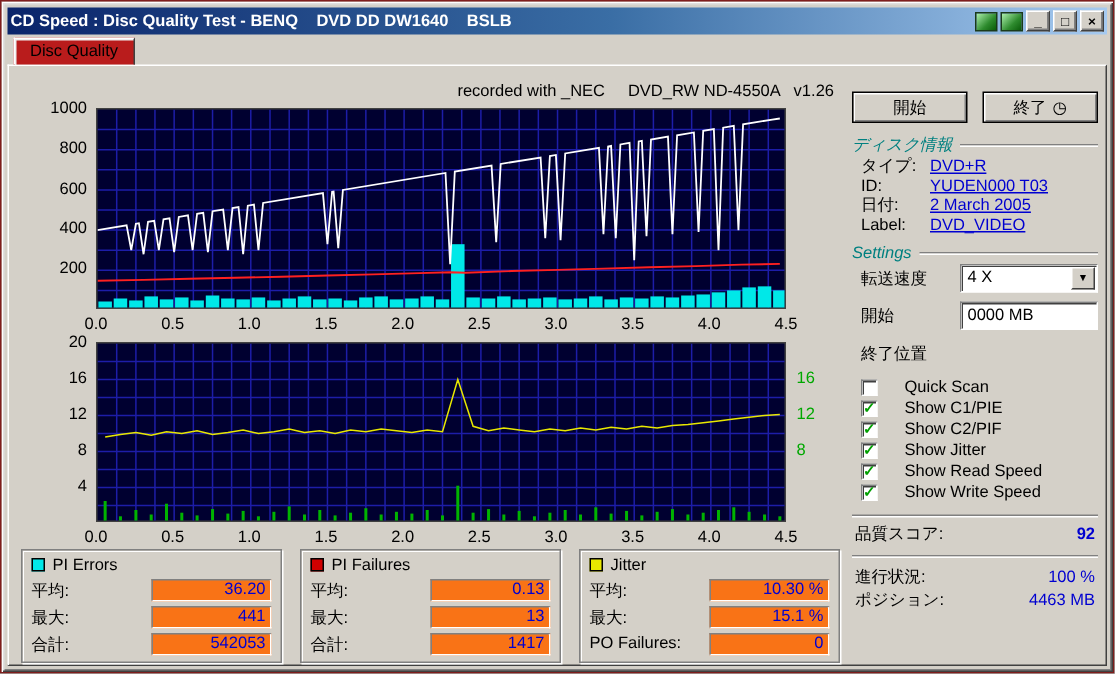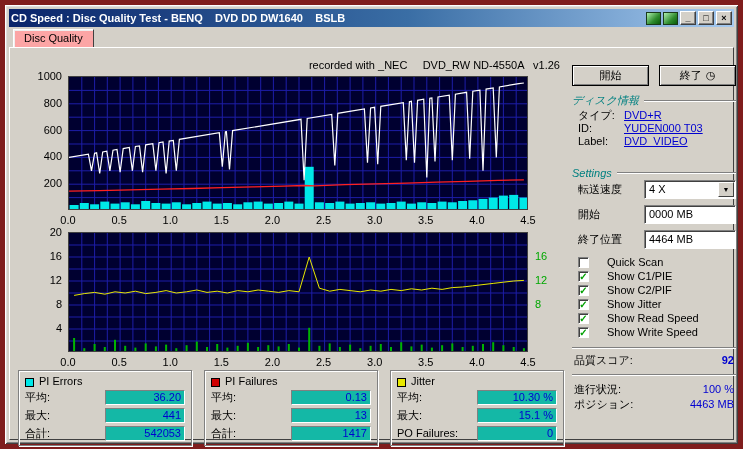--- a/index.html
+++ b/index.html
@@ -1,36 +1,36 @@
 <!DOCTYPE html>
 <html><head>
 <meta charset="utf-8">
 <style>
   html,body{margin:0;padding:0;background:#808080;}
   *{box-sizing:border-box;}
   .window{
     position:relative;width:743px;height:449px;background:#d4d0c8;
     font-family:"Liberation Sans",sans-serif;font-size:11px;color:#000;
-    border:5px solid #7f1d1d;
+    border:1px solid #7f1d1d;
     box-shadow:inset 1px 1px 0 #fff, inset -1px -1px 0 #404040, inset 2px 2px 0 #dfdfdf, inset -2px -2px 0 #808080;
   }
   
   .titlebar{position:absolute;left:4px;top:4px;right:4px;height:18px;
     background:linear-gradient(90deg,#0a246a,#3a6ea5 55%,#a6caf0);
     display:flex;align-items:center;padding:0 2px;}
   .title-text{color:#fff;font-weight:bold;white-space:pre;flex:1;overflow:hidden;font-size:11px;}
   .title-controls{display:flex;align-items:center;gap:2px;}
   .mini-icon{width:15px;height:13px;border:1px solid #1a3a1a;
     background:linear-gradient(135deg,#aef0ae 0%,#2e8b2e 60%,#0a5c0a 100%);display:inline-block;}
   .winbtn{width:16px;height:14px;background:#d4d0c8;border:1px solid;
     border-color:#fff #404040 #404040 #fff;box-shadow:inset -1px -1px 0 #808080;
     font-size:9px;line-height:11px;text-align:center;padding:0;font-family:"Liberation Sans",sans-serif;font-weight:bold;}
   
   .tabstrip{position:absolute;left:8px;top:24px;height:19px;z-index:3;}
-  .tab{display:inline-block;background:#fca5a5;padding:2px 10px 3px 10px;
+  .tab{display:inline-block;background:#b91c1c;padding:2px 10px 3px 10px;
     border:1px solid #404040;border-bottom:none;border-top-color:#fff;border-left-color:#fff;
     box-shadow:inset 1px 1px 0 #efefef;}
   
   .content{position:absolute;left:4px;right:4px;top:42px;bottom:4px;background:#d4d0c8;
     border:1px solid;border-color:#fff #404040 #404040 #fff;}
   .recorded{position:absolute;left:210px;top:11px;width:340px;text-align:right;white-space:pre;}
   .plot{position:absolute;background:#000030;border:1px solid #404040;}
   #chartTop{left:58px;top:28px;}
   #chartBot{left:58px;top:184px;}
   .ylabels{position:absolute;}
@@ -39,25 +39,25 @@
   #yBotR{left:523px;top:184px;width:26px;height:120px;}
   .ytick{position:absolute;right:2px;height:10px;line-height:10px;white-space:nowrap;}
   #yBotR .ytick{left:2px;right:auto;color:#00a800;}
   .xlabels{position:absolute;width:470px;height:12px;}
   #xTop{left:58px;top:166px;}
   #xBot{left:58px;top:308px;}
   .xtick{position:absolute;transform:translateX(-50%);white-space:nowrap;}
   
   .stats-row{position:absolute;left:8px;top:322px;width:546px;height:76px;display:flex;gap:12px;}
   .statbox{flex:1;border:1px solid #808080;box-shadow:inset 1px 1px 0 #fff,1px 1px 0 #fff;padding:3px 6px 2px 6px;}
-  .sb-title{display:flex;align-items:flex-end;gap:5px;height:13px;}
+  .sb-title{display:flex;align-items:center;gap:5px;height:13px;}
   .legend{width:9px;height:9px;border:1px solid #000;display:inline-block;}
   .srow{display:flex;align-items:center;height:16px;margin-top:2px;}
   .srow .lbl{flex:1;}
-  .srow .val{width:80px;background:#14b8a6;border:1px solid;border-color:#808080 #fff #fff #808080;
+  .srow .val{width:80px;background:#f97316;border:1px solid;border-color:#808080 #fff #fff #808080;
     color:#0000d0;text-align:right;padding:0 3px;height:15px;line-height:13px;}
   
   .right-pane{position:absolute;left:556px;top:0;width:174px;height:100%;}
   .btn-row{position:absolute;top:17px;left:6px;right:4px;display:flex;gap:10px;}
   .btn{flex:1;height:21px;background:#d4d0c8;border:1px solid #000;
     box-shadow:inset 1px 1px 0 #fff, inset -1px -1px 0 #808080;
     font-size:11px;display:flex;align-items:center;justify-content:center;gap:4px;
     font-family:"Liberation Sans",sans-serif;padding:0;}
   .sechdr{position:absolute;left:6px;right:4px;height:13px;display:flex;align-items:center;color:#008080;font-style:italic;}
   .sec-line{flex:1;height:2px;border-top:1px solid #808080;border-bottom:1px solid #fff;margin-left:5px;}
@@ -421,20 +421,24 @@
       <div class="info-rows" id="infoRows">
           <div class="irow">
             <span class="lbl">タイプ:</span>
             <span class="val">DVD+R</span>
           </div>
           <div class="irow">
             <span class="lbl">ID:</span>
             <span class="val">YUDEN000 T03</span>
           </div>
           <div class="irow">
+            <span class="lbl">日付:</span>
+            <span class="val">2 March 2005</span>
+          </div>
+          <div class="irow">
             <span class="lbl">Label:</span>
             <span class="val">DVD_VIDEO</span>
           </div>
         </div>
 
       <div class="sechdr" id="settingsHdr">
         <span>Settings</span>
         <span class="sec-line"></span>
       </div>
 
@@ -444,21 +448,20 @@
           <span class="combo-text">4 X</span>
           <span class="combo-btn">▼</span>
         </span>
       </div>
       <div class="setrow" id="rowStart">
         <span>開始</span>
         <input class="tfield" value="0000 MB" style="">
       </div>
       <div class="setrow" id="rowEnd">
         <span>終了位置</span>
-        <input class="tfield" value="4464 MB" style="">
       </div>
 
       <div class="cbrows" id="cbRows">
           <div class="cbrow">
             <span class="cb"></span>
             <span>Quick Scan</span>
           </div>
           <div class="cbrow">
             <span class="cb">✓</span>
             <span>Show C1/PIE</span>

